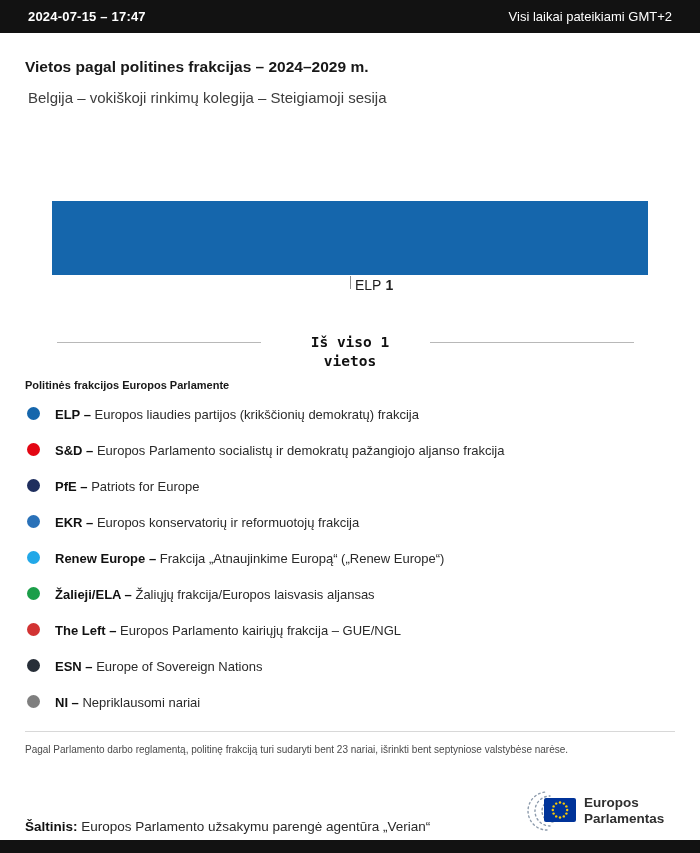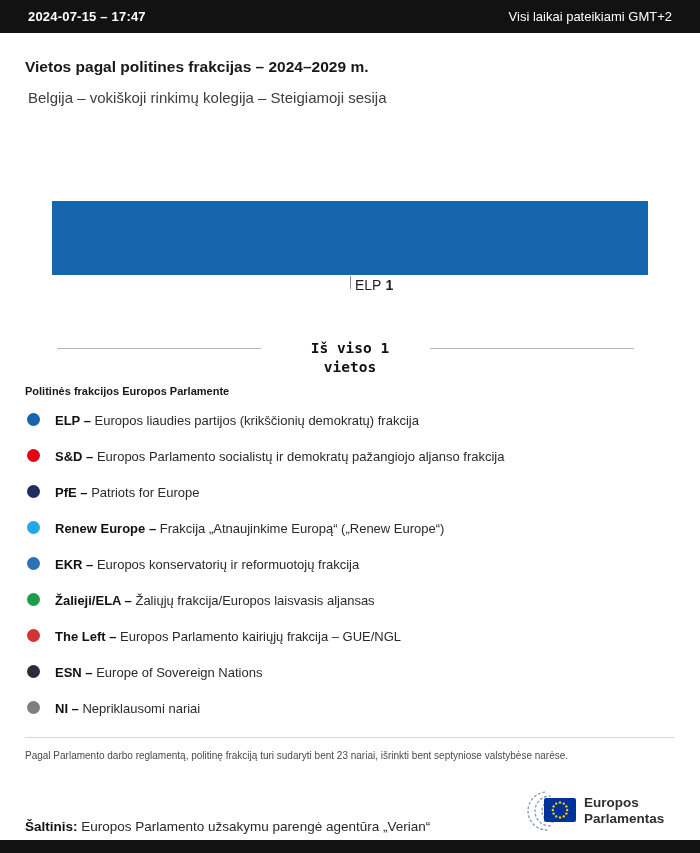--- a/index.html
+++ b/index.html
@@ -27,21 +27,21 @@
   .seat-bar { height:74px; width:100%; display:flex; overflow:hidden; }
   .seat-seg { height:100%; }
 
   .tick-wrap { position:relative; height:38px; }
   .tick-line { position:absolute; left:50%; top:1px; width:1px; height:13px; background:#8d8d8d; }
   .tick-label { position:absolute; left:calc(50% + 5px); top:2px; font-size:14px; color:#1f1f1f; white-space:nowrap; }
   .tick-label b { margin-left:4px; }
 
   
   .total {
-    position:relative; margin-top:26px; text-align:center;
+    position:relative; margin-top:20px; text-align:center;
     font-family:"DejaVu Sans Mono", monospace; font-weight:bold;
     font-size:14.5px; line-height:19px; color:#111;
   }
   .total .rule { position:absolute; top:9px; height:1px; background:#b8b8b8; width:204px; }
   .rule-left { left:57px; }
   .rule-right { right:66px; }
 
   
   .legend { margin:8px 25px 0 25px; }
   .legend-heading { font-size:11px; font-weight:bold; margin:0 0 16px 0; color:#181818; }
@@ -100,26 +100,26 @@
   </div>
   <div class="legend-row">
     <span class="dot" style="background: rgb(227, 6, 19);"></span>
     <span class="legend-text"><b>S&amp;D –</b> <span>Europos Parlamento socialistų ir demokratų pažangiojo aljanso frakcija</span></span>
   </div>
   <div class="legend-row">
     <span class="dot" style="background: rgb(31, 46, 94);"></span>
     <span class="legend-text"><b>PfE –</b> <span>Patriots for Europe</span></span>
   </div>
   <div class="legend-row">
+    <span class="dot" style="background: rgb(42, 113, 184);"></span>
+    <span class="legend-text"><b>EKR –</b> <span>Europos konservatorių ir reformuotojų frakcija</span></span>
+  </div>
+  <div class="legend-row">
     <span class="dot" style="background: rgb(34, 168, 232);"></span>
     <span class="legend-text"><b>Renew Europe –</b> <span>Frakcija „Atnaujinkime Europą“ („Renew Europe“)</span></span>
-  </div>
-  <div class="legend-row">
-    <span class="dot" style="background: rgb(42, 113, 184);"></span>
-    <span class="legend-text"><b>EKR –</b> <span>Europos konservatorių ir reformuotojų frakcija</span></span>
   </div>
   <div class="legend-row">
     <span class="dot" style="background: rgb(27, 158, 73);"></span>
     <span class="legend-text"><b>Žalieji/ELA –</b> <span>Žaliųjų frakcija/Europos laisvasis aljansas</span></span>
   </div>
   <div class="legend-row">
     <span class="dot" style="background: rgb(210, 51, 51);"></span>
     <span class="legend-text"><b>The Left –</b> <span>Europos Parlamento kairiųjų frakcija – GUE/NGL</span></span>
   </div>
   <div class="legend-row">

